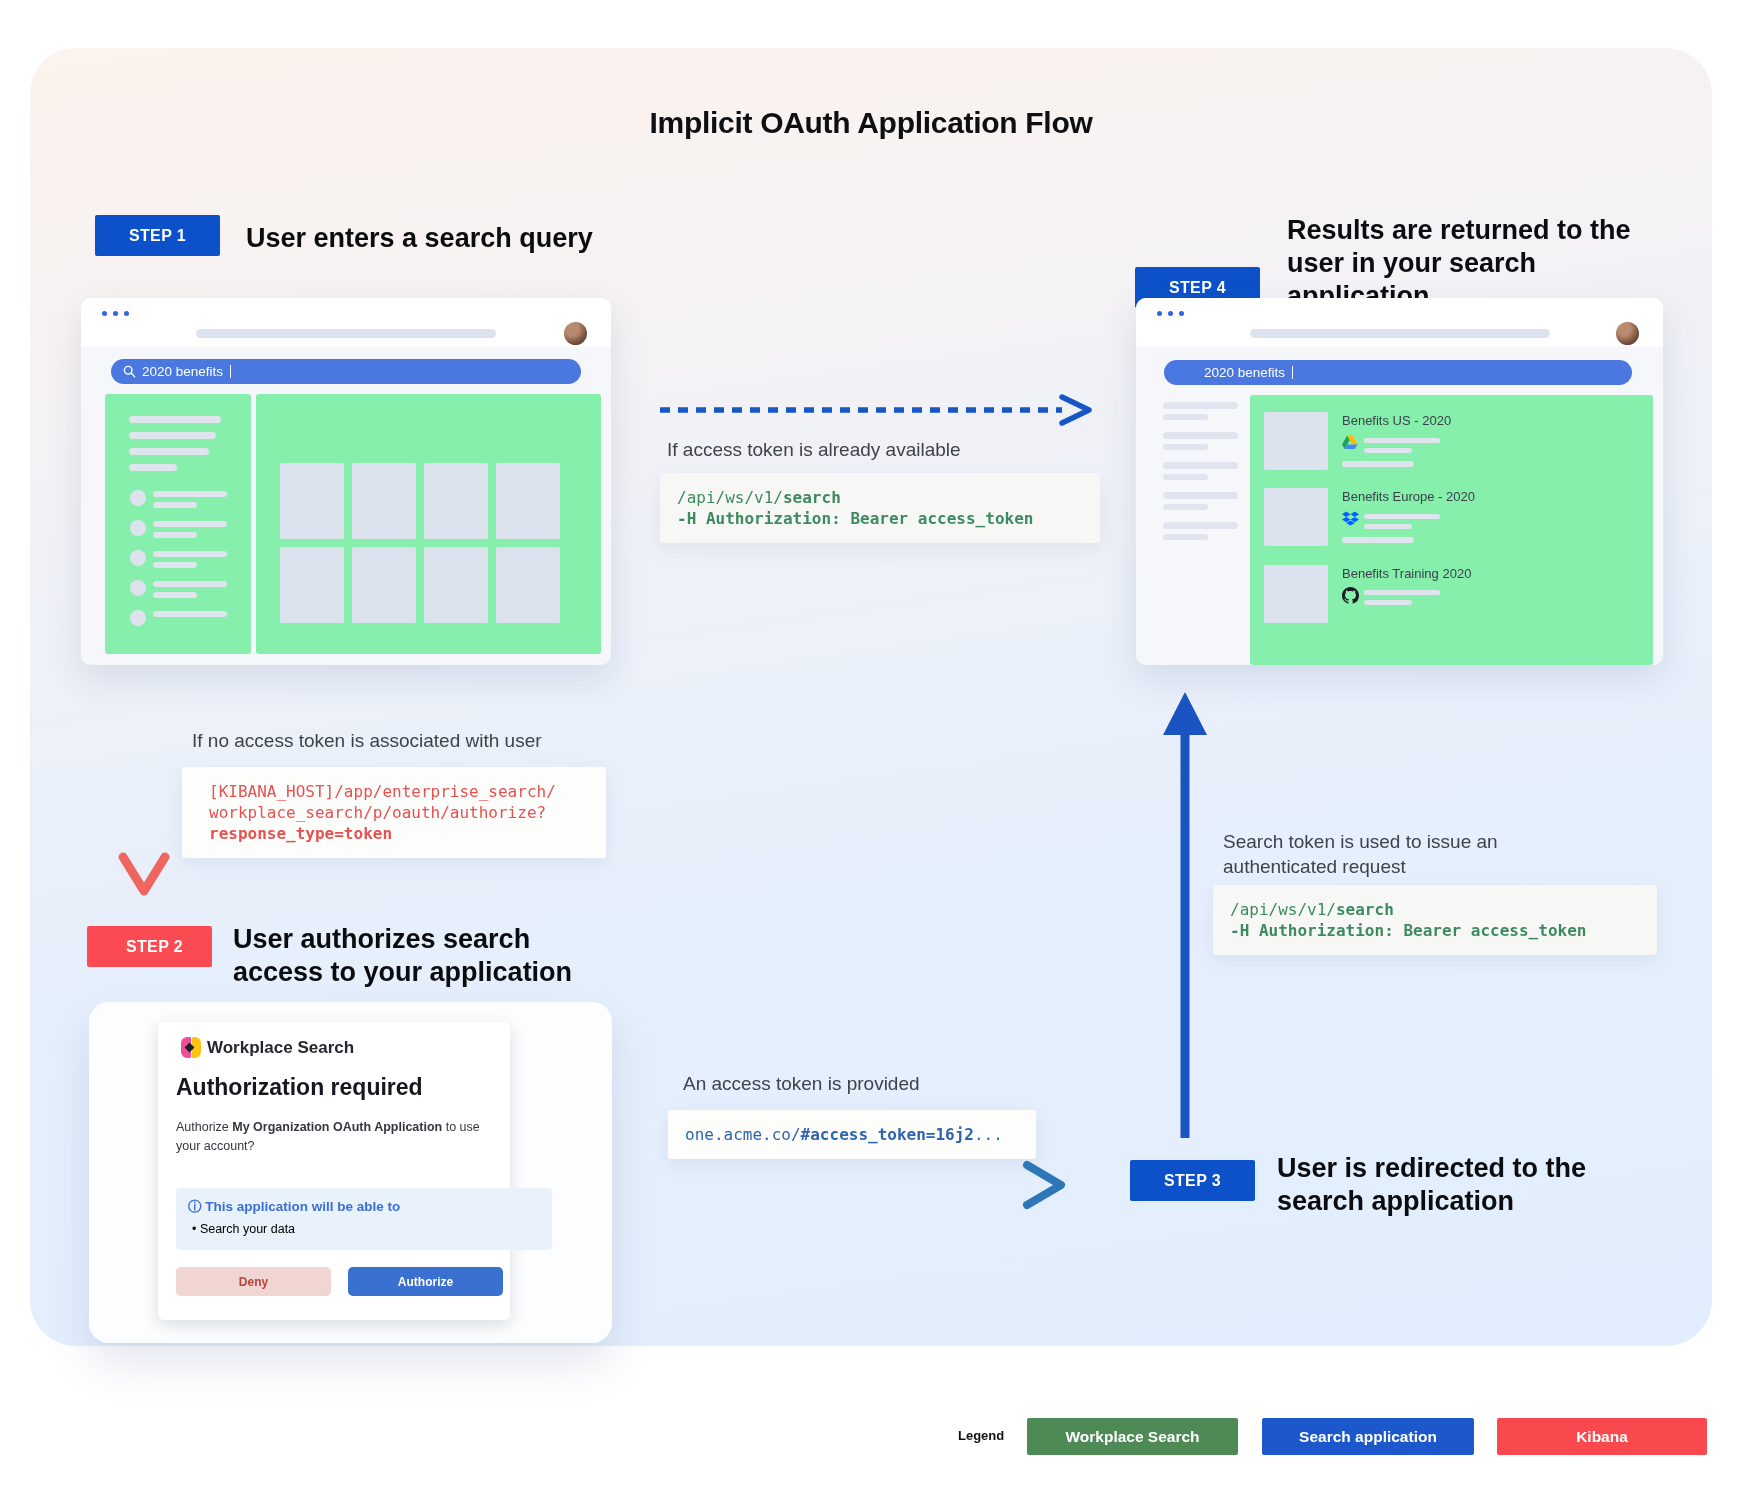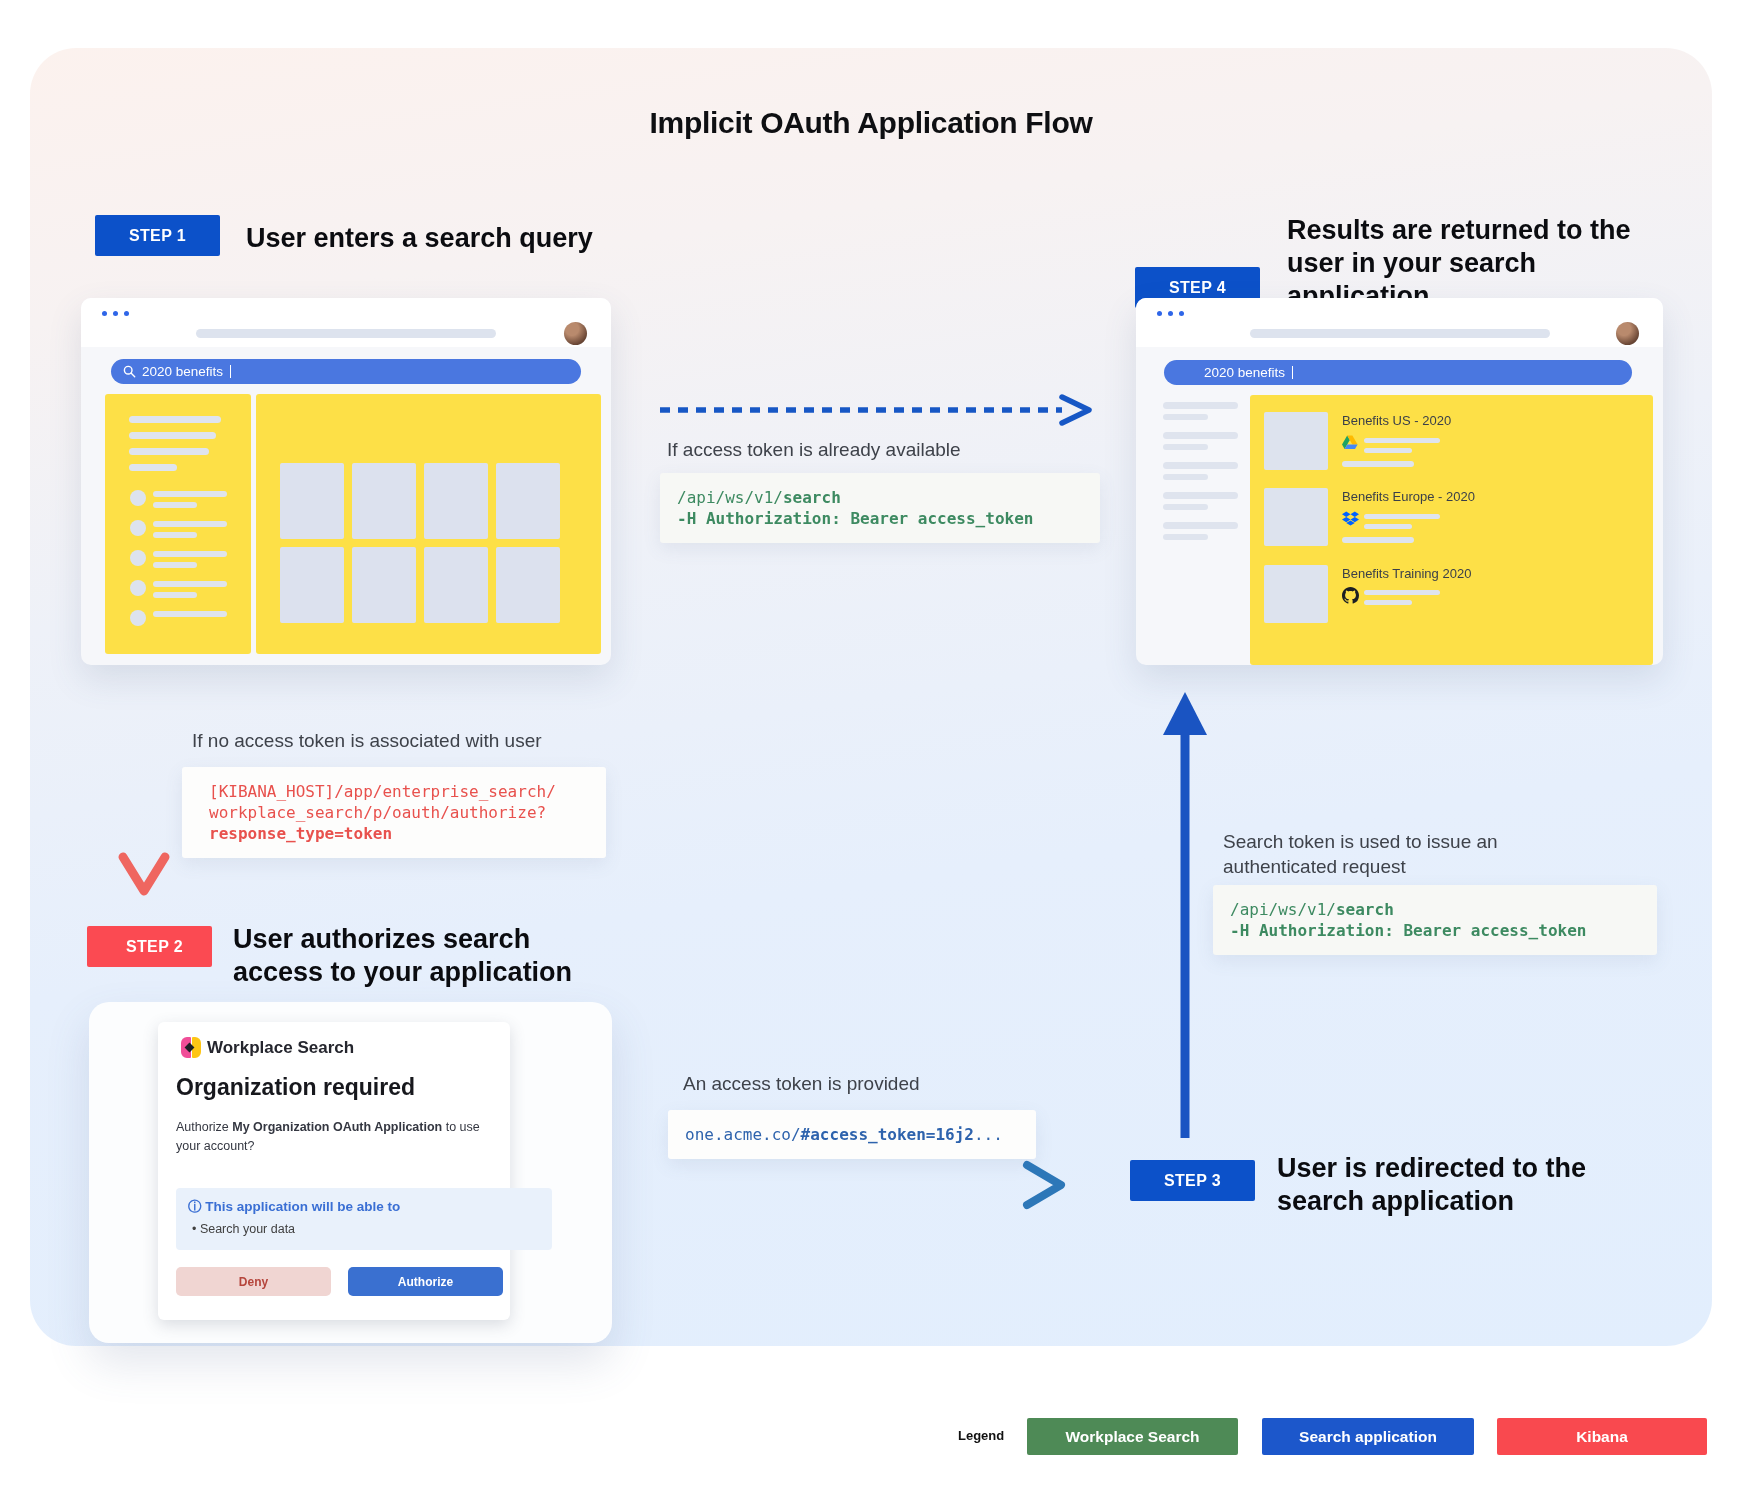--- a/index.html
+++ b/index.html
@@ -39,21 +39,21 @@
     box-shadow:0 14px 34px rgba(70,90,130,.14); }
   .chrome { position:absolute; left:0; top:0; right:0; height:49px; background:#fff; }
   .chrome-dot { position:absolute; top:13px; width:5px; height:5px; border-radius:50%; background:#2f66e8; }
   .address-pill { position:absolute; top:31px; left:50%; transform:translateX(-50%); width:300px; height:9px;
     border-radius:5px; background:#dde3ee; }
   .avatar { position:absolute; top:24px; right:24px; width:23px; height:23px; border-radius:50%;
     background:radial-gradient(circle at 35% 30%, #b98a6d 0 30%, #6e4a38 70%, #3e2a20 100%); }
   .searchbar { position:absolute; height:25px; border-radius:13px; background:#4a77e0; color:#fff;
     display:flex; align-items:center; font-size:13.5px; padding:0 12px; gap:6px; }
   .cursor { width:1px; height:13px; background:#fff; display:inline-block; margin-left:1px; }
-  .panel { position:absolute; background:#fde047; border-radius:3px;text-decoration:underline; }
+  .panel { position:absolute; background:#86efac; border-radius:3px;text-decoration:underline; }
   .sk { background:#dfe4ee; border-radius:4px; position:absolute; }
   .sk-circle { background:#dde3ee; border-radius:50%; position:absolute; }
   .grid-sq { position:absolute; width:64px; height:76px; background:#dce1ee; border-radius:2px; }
   .thumb { position:absolute; width:64px; height:58px; background:#dde3ee; border-radius:2px; }
   .result-title { position:absolute; font-size:13px; color:#3a3f49; }
 
   
   .arrow-svg { position:absolute; overflow:visible; }
 
   
@@ -66,21 +66,21 @@
     border-radius:6px 1px 1px 6px; }
   .ws-logo .gold { position:absolute; left:11px; top:0; width:9px; height:21px; background:#fec514;
     border-radius:1px 6px 6px 1px; }
   .ws-logo .lens { position:absolute; left:5px; top:7px; width:7px; height:7px; background:#1c1e26;
     transform:rotate(45deg); }
   .ws-name { position:absolute; left:207px; top:1038px; font-size:17px; font-weight:700; color:#25262e; }
   .dlg-heading { position:absolute; left:176px; top:1074px; font-size:23px; font-weight:700; color:#17181d; }
   .dlg-body { position:absolute; left:176px; top:1118px; width:322px; font-size:12.5px; color:#343741; line-height:1.55; }
   .dlg-info { position:absolute; left:176px; top:1188px; width:376px; height:62px; background:#e9f1fb; border-radius:4px; }
   .dlg-info-title { position:absolute; left:12px; top:10px; font-size:13.5px; font-weight:600; color:#3a6fd4; }
-  .dlg-info-bullet { position:absolute; left:16px; top:34px; font-size:12.5px; color:#404040;text-align:center; }
+  .dlg-info-bullet { position:absolute; left:16px; top:34px; font-size:12.5px; color:#000000;text-align:center; }
   .dlg-btn { position:absolute; top:1267px; width:155px; height:29px; border:none; border-radius:5px;
     font-family:"Liberation Sans", sans-serif; font-size:12px; font-weight:700; cursor:pointer; }
   .btn-deny { left:176px; background:#f0d5d2; color:#b5453c; }
   .btn-auth { left:348px; background:#3a70d0; color:#fff; }
 
   
   .legend-label { position:absolute; left:958px; top:1428px; font-size:13px; font-weight:700; color:#111; }
   .legend-chip { position:absolute; top:1418px; height:37px; display:flex; align-items:center; justify-content:center;
     color:#fff; font-size:15.5px; font-weight:700; border-radius:2px; }
   .chip-green { left:1027px; width:211px; background:#4e8a56; }
@@ -185,21 +185,21 @@
   <div class="step-label" style="left:233px; top:923px; width:350px;">User authorizes search access to your application</div>
 
   <div class="dialog-outer"></div>
   <div class="dialog"></div>
   <div class="ws-logo">
     <div class="pink"></div>
       <div class="gold"></div>
       <div class="lens"></div>
   </div>
   <div class="ws-name">Workplace Search</div>
-  <div class="dlg-heading">Organization required</div>
+  <div class="dlg-heading">Authorization required</div>
   <div class="dlg-body">
     <span>Authorize </span><b>My Organization OAuth Application</b><span> to use your account?</span>
   </div>
   <div class="dlg-info">
     <div class="dlg-info-title">
       <span>ⓘ</span>
       <span>This application will be able to</span>
     </div>
     <div class="dlg-info-bullet">
       <span>•</span>

